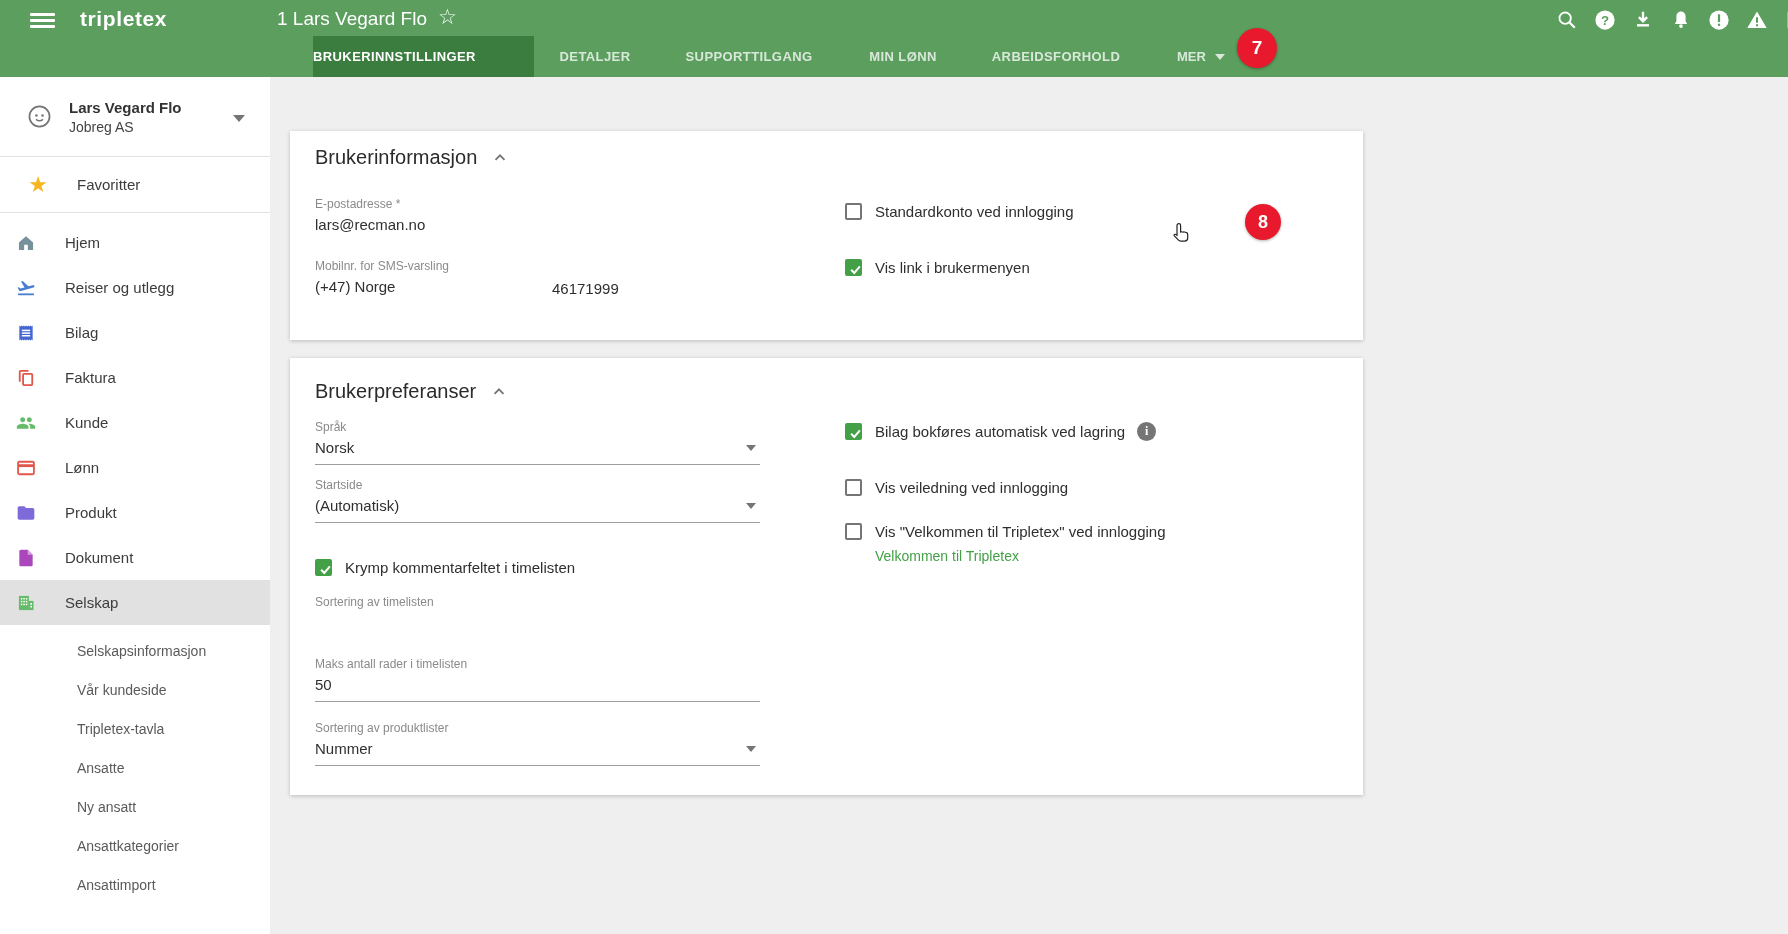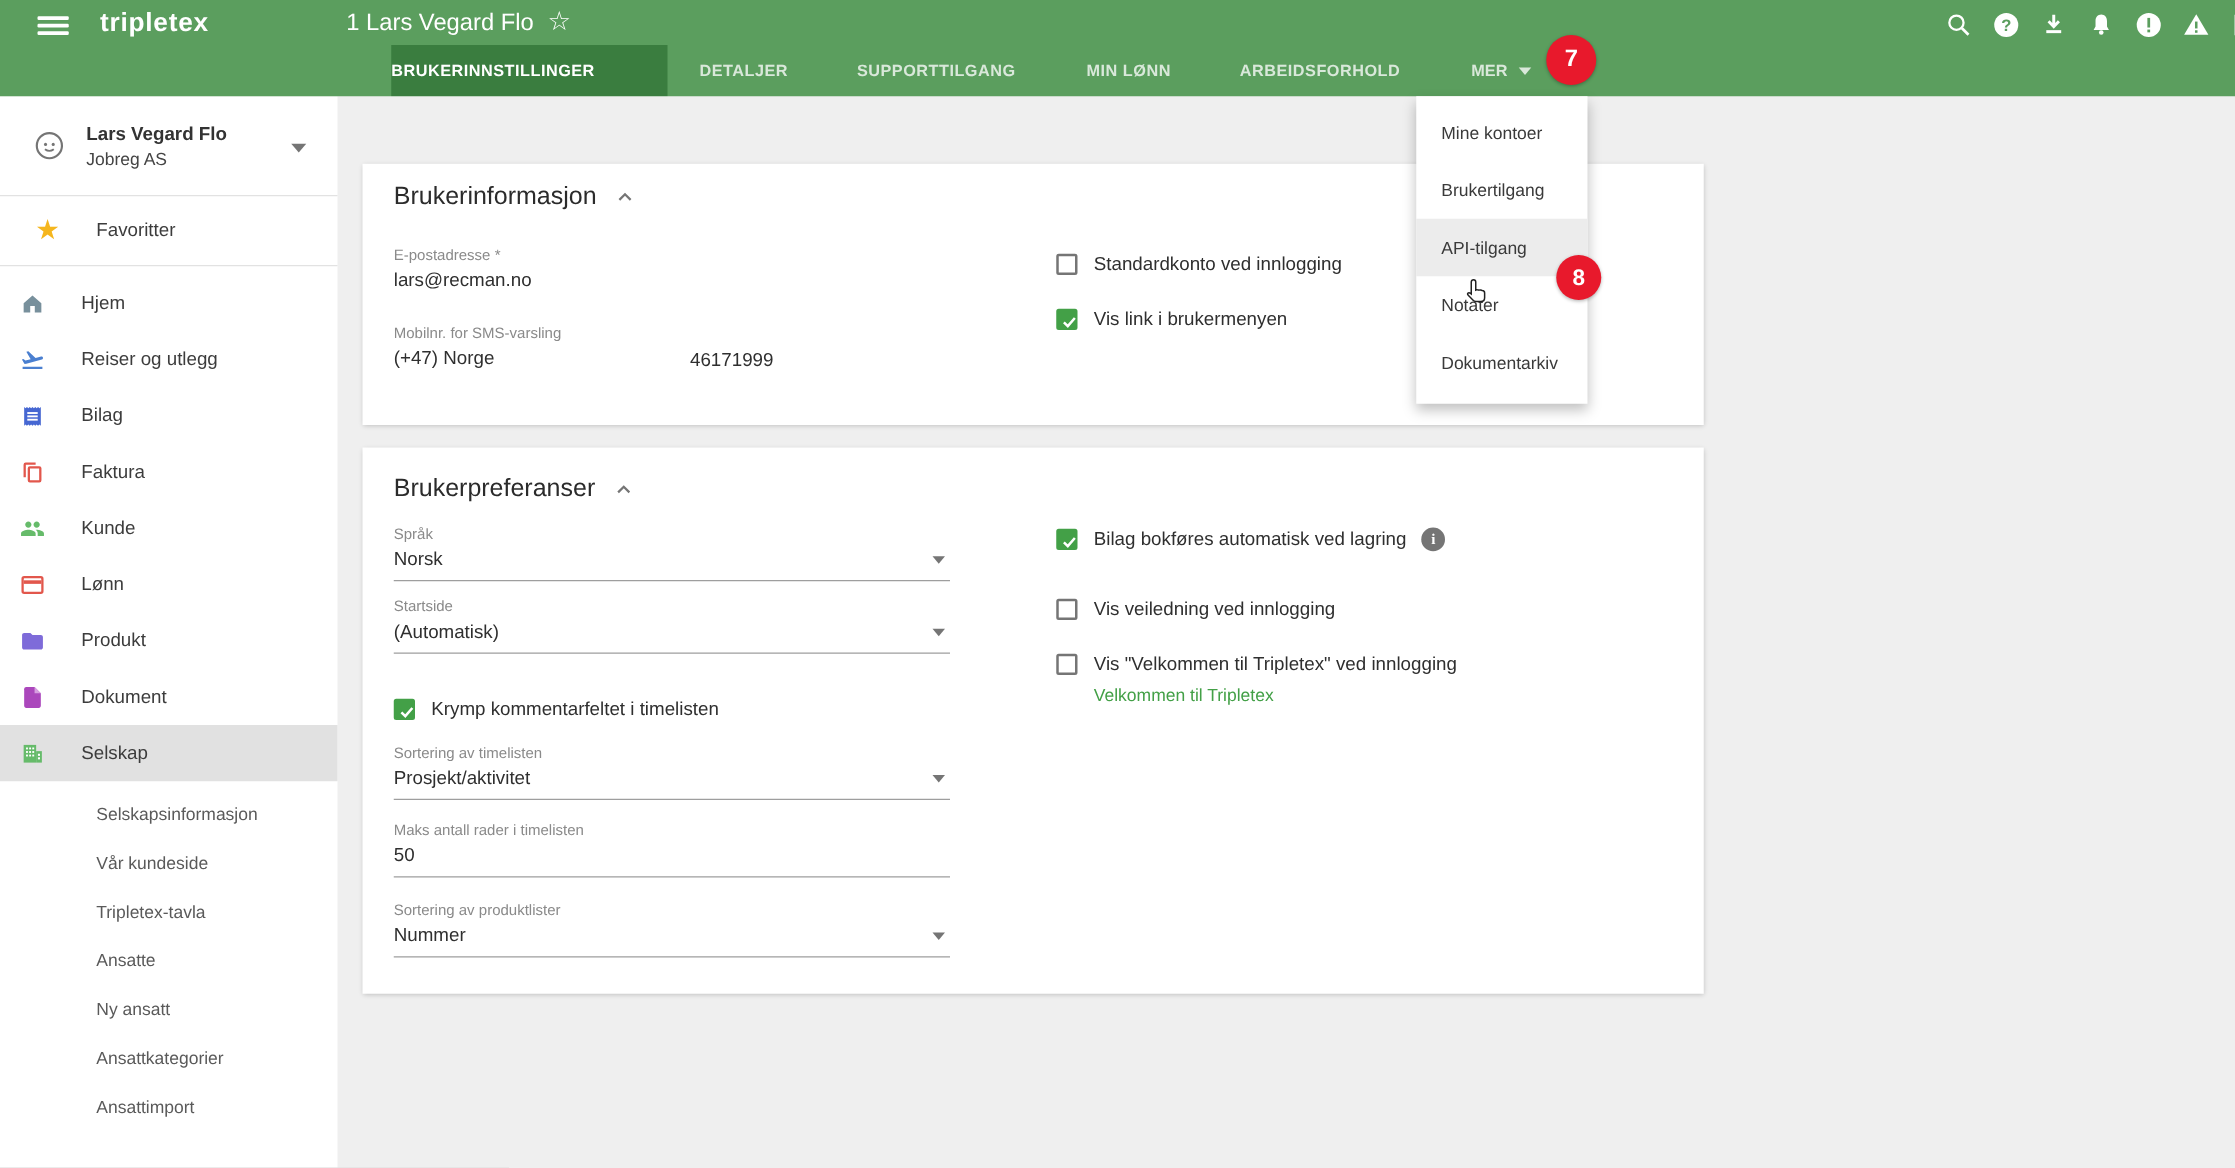--- a/index.html
+++ b/index.html
@@ -129,27 +129,20 @@
     <div class="tab" style="left:1056px;">ARBEIDSFORHOLD</div>
     <div class="tab-more">
       <span>MER</span>
       <span class="tri-down-white"></span>
     </div>
   </div>
 
   <div class="badge badge7">7</div>
   <div class="badge badge8">8</div>
 
-  <div class="menu">
-    <div class="menu-item">Mine kontoer</div>
-    <div class="menu-item">Brukertilgang</div>
-    <div class="menu-item hl">API-tilgang</div>
-    <div class="menu-item">Notater</div>
-    <div class="menu-item">Dokumentarkiv</div>
-  </div>
   <svg class="cursor-hand" width="22" height="24" viewBox="0 0 22 24">
     <path d="M7 3.5 c0-1 .8-1.8 1.8-1.8 s1.8.8 1.8 1.8 V10 c.4-.2.8-.3 1.2-.2 .5 0 .9.2 1.2.3 .4-.1.9-.2 1.4-.1 .5.1 1 .3 1.4.4 1 .1 1.9.8 1.9 1.9 v3.8 c0 1.7-1.3 3-3 3 h-4 c-.8 0-1.6-.3-2.2-.9 l-3.9-4 c-.5-.5-.8-1.2-.2-1.7 .9-.7 2.1.3 2.6.7 Z" fill="#fff" stroke="#222" stroke-width="1.2"></path>
   </svg>
 
   <div class="sidebar">
     <div class="user-row">
       <svg width="23" height="23" viewBox="0 0 24 24">
         <circle cx="12" cy="12" r="10.5" fill="none" stroke="#757575" stroke-width="1.8"></circle>
         <circle cx="8.8" cy="11" r="1.3" fill="#757575"></circle>
         <circle cx="15.2" cy="11" r="1.3" fill="#757575"></circle>
@@ -274,21 +267,21 @@
     </div>
     <div class="field" style="left:262px; top:149px;">
       <div class="f-value" style="margin-top:0;">46171999</div>
     </div>
     <div class="cb-row" style="left:555px; top:72px;">
       <div class="cb"><svg width="15" height="15" viewBox="0 0 24 24">
             <path d="M5 12.5 L10 17.5 L19 7" fill="none" stroke="#fff" stroke-width="3.2"></path>
           </svg></div>
       <span class="cb-label">Standardkonto ved innlogging</span>
     </div>
-    <div class="cb-row" style="left:555px; top:116px;">
+    <div class="cb-row" style="left:555px; top:128px;">
       <div class="cb checked">
           <svg width="15" height="15" viewBox="0 0 24 24">
             <path d="M5 12.5 L10 17.5 L19 7" fill="none" stroke="#fff" stroke-width="3.2"></path>
           </svg>
         </div>
       <span class="cb-label">Vis link i brukermenyen</span>
     </div>
   </div>
 
   <div class="card card2">
@@ -319,24 +312,20 @@
       <div class="cb checked">
           <svg width="15" height="15" viewBox="0 0 24 24">
             <path d="M5 12.5 L10 17.5 L19 7" fill="none" stroke="#fff" stroke-width="3.2"></path>
           </svg>
         </div>
       <span class="cb-label">Krymp kommentarfeltet i timelisten</span>
     </div>
 
     <div class="sel-field" style="left:25px; top:237px;">
       <div class="f-label">Sortering av timelisten</div>
-      <div class="sel-value">
-          <span>Prosjekt/aktivitet</span>
-          <span class="tri-down-gray"></span>
-        </div>
     </div>
 
     <div class="input-field" style="left:25px; top:299px;">
       <div class="f-label">Maks antall rader i timelisten</div>
       <div class="input-value">50</div>
     </div>
 
     <div class="sel-field" style="left:25px; top:363px;">
       <div class="f-label">Sortering av produktlister</div>
       <div class="sel-value">

